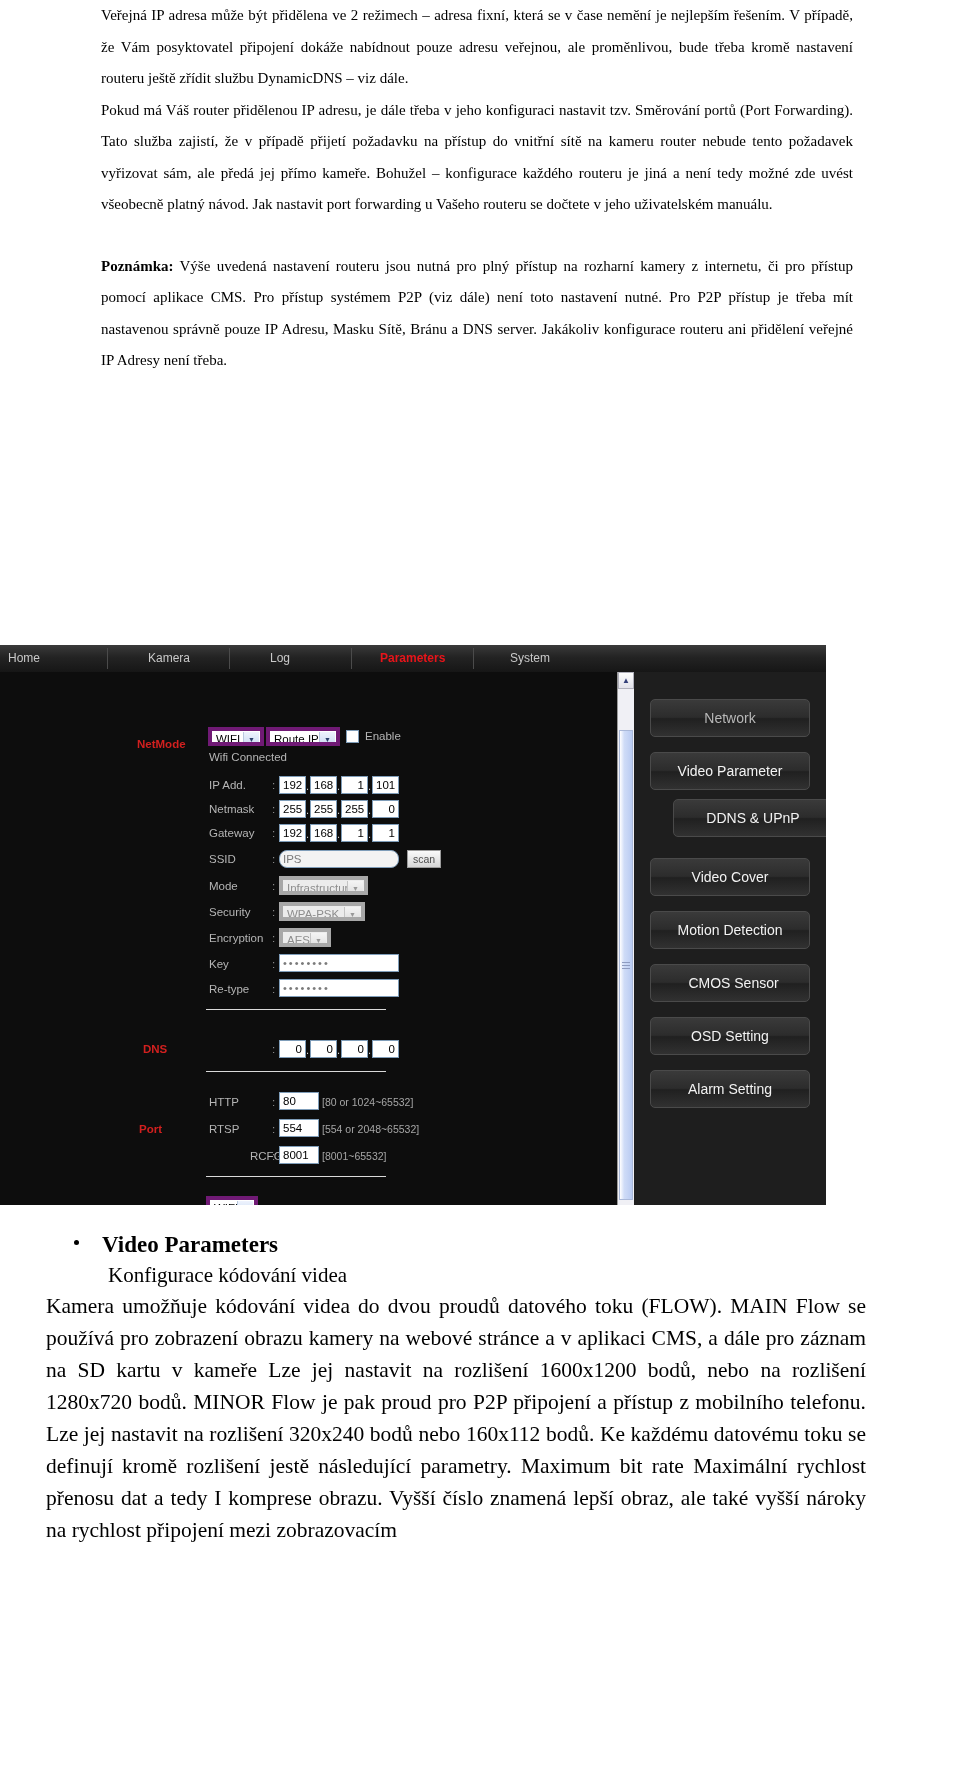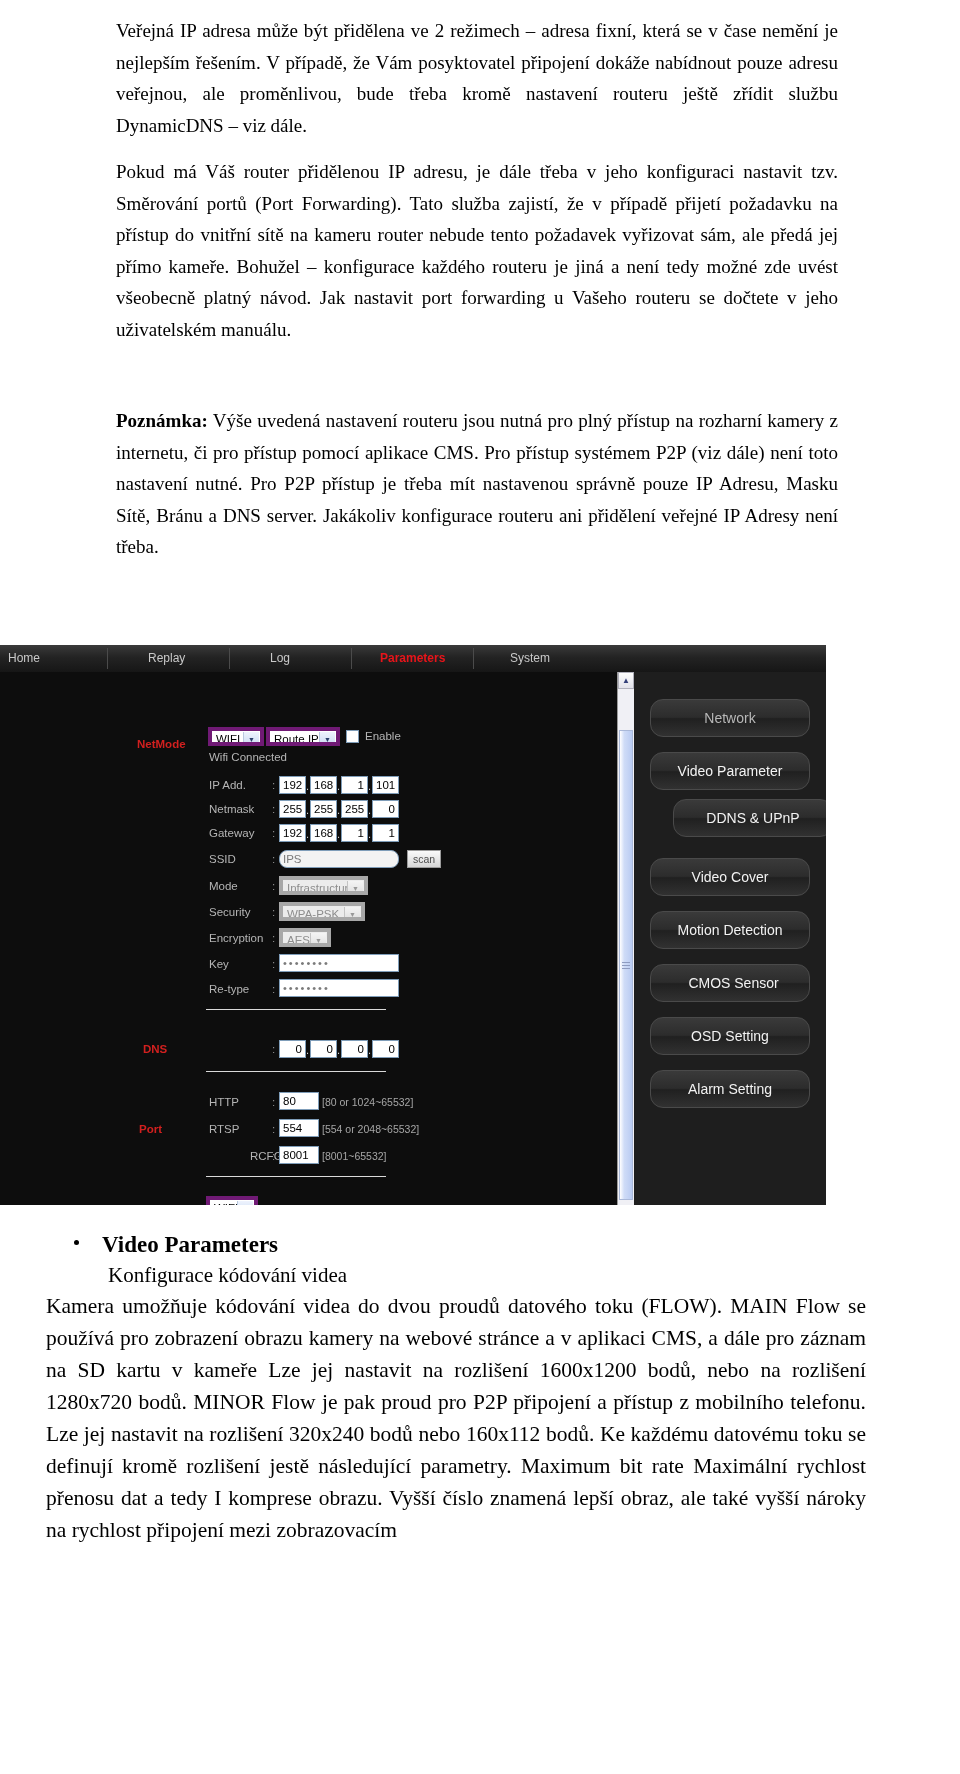--- a/index.html
+++ b/index.html
@@ -18,25 +18,25 @@
 
   
   .doc-top {
     position: absolute;
     left: 101px;
     top: 0px;
     width: 752px;
   }
   .para {
     font-family: "Liberation Serif", serif;
-    font-size: 19px;
+    font-size: 15px;
     line-height: 31.5px;
     text-align: justify;
     text-justify: inter-word;
-    margin: 15px;
+    margin: 0;
     text-indent: 0;
   }
   .para + .para { margin-top: 0px; }
   .spacer-para { height: 30px; }
   .bold { font-weight: bold; }
 
   
   .shot {
     position: absolute;
     left: 0px;
@@ -269,21 +269,21 @@
     text-align: left;
     line-height: 17px;
   }
 
   
   .navbtn {
     position: absolute;
     left: 16px;
     width: 160px;
     height: 38px;
-    border-radius: 13px;
+    border-radius: 5px;
     border: 1px solid #4a4a4a;
     box-sizing: border-box;
     background: linear-gradient(180deg,#3a3a3a 0%, #2c2c2c 48%, #202020 52%, #313131 100%);
     color: #f2f2f2;
     font-family: "Liberation Sans", sans-serif;
     font-size: 14px;
     display: flex;
     align-items: center;
     justify-content: center;
     white-space: nowrap;
@@ -338,21 +338,21 @@
   <p class="para">Veřejná IP adresa může být přidělena ve 2 režimech – adresa fixní, která se v čase nemění je nejlepším řešením. V případě, že Vám posyktovatel připojení dokáže nabídnout pouze adresu veřejnou, ale proměnlivou, bude třeba kromě nastavení routeru ještě zřídit službu DynamicDNS – viz dále.</p>
   <p class="para">Pokud má Váš router přidělenou IP adresu, je dále třeba v jeho konfiguraci nastavit tzv. Směrování portů (Port Forwarding). Tato služba zajistí, že v případě přijetí požadavku na přístup do vnitřní sítě na kameru router nebude tento požadavek vyřizovat sám, ale předá jej přímo kameře. Bohužel – konfigurace každého routeru je jiná a není tedy možné zde uvést všeobecně platný návod. Jak nastavit port forwarding u Vašeho routeru se dočtete v jeho uživatelském manuálu.</p>
   <div class="spacer-para"></div>
   <p class="para"><span class="bold">Poznámka:</span><span> Výše uvedená nastavení routeru jsou nutná pro plný přístup na rozharní kamery z internetu, či pro přístup pomocí aplikace CMS. Pro přístup systémem P2P (viz dále) není toto nastavení nutné. Pro P2P přístup je třeba mít nastavenou správně pouze IP Adresu, Masku Sítě, Bránu a DNS server. Jakákoliv konfigurace routeru ani přidělení veřejné IP Adresy není třeba.</span></p>
 </div>
 
 <div class="shot">
 
   <div class="shot-nav">
     <div class="nv w1">Home</div>
-    <div class="nv w2">Replay</div>
+    <div class="nv w2">Kamera</div>
     <div class="nv w3">Log</div>
     <div class="nv w4 active">Parameters</div>
     <div class="nv w5">System</div>
   </div>
 
   <div class="shot-body">
 
     <div class="panel-left">
       <div class="form-area">
 

